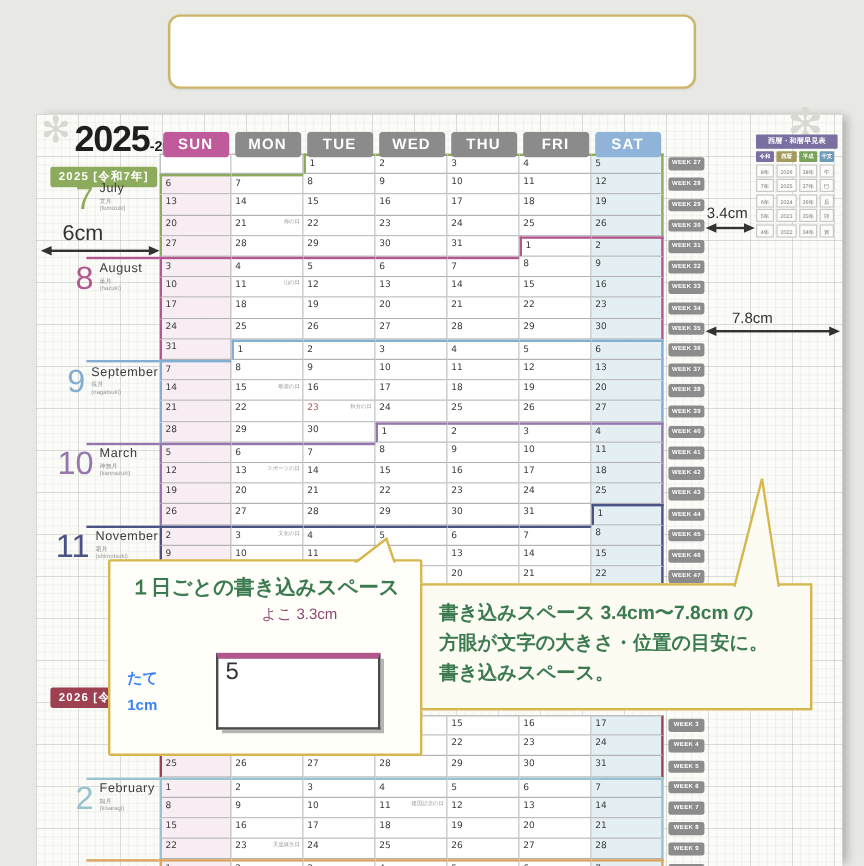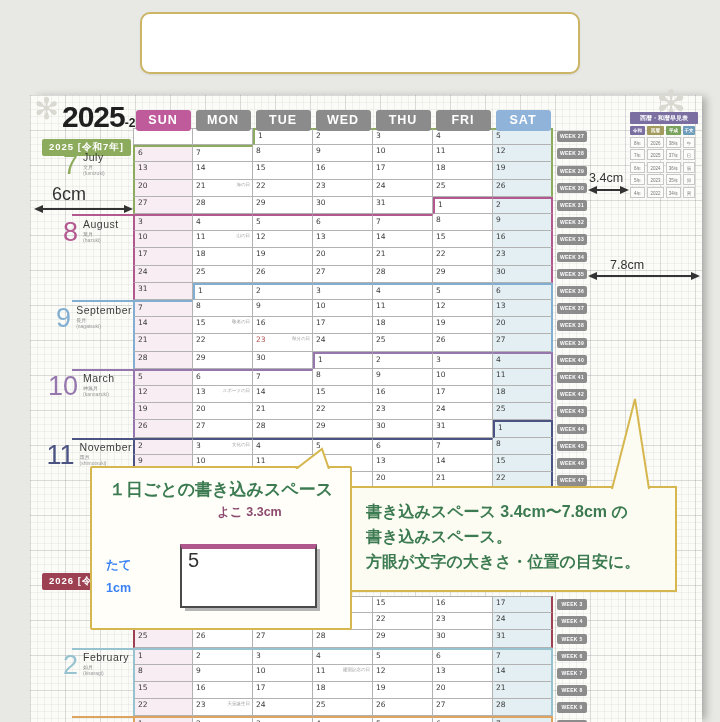--- a/index.html
+++ b/index.html
@@ -72,21 +72,21 @@
   .dim .ahl{left:0;border-top:4px solid transparent;border-bottom:4px solid transparent;border-right:9px solid #333;}
   .dim .ahr{right:0;border-top:4px solid transparent;border-bottom:4px solid transparent;border-left:9px solid #333;}
   .dim-label{position:absolute;color:#333;z-index:5;white-space:nowrap;}
 
   
   .bubble{position:absolute;left:90px;top:466px;width:262px;height:164px;background:#fffef9;
     border:2px solid #d6b74f;border-radius:2px;z-index:6;box-sizing:border-box;text-align:center;}
   .bub-l1{margin-top:10px;font-size:17px;font-weight:bold;color:#3c7b51;}
   .bub-l2{margin-top:4px;font-size:17px;font-weight:bold;color:#3c7b51;}
   .bub-w{position:absolute;left:90px;top:36px;width:135px;
-    font-size:12.5px;font-weight:bold;color:#8c4a6e;}
+    font-size:12.5px;font-weight:normal;color:#8c4a6e;}
   .bub-h{position:absolute;left:14px;top:86px;font-size:12.5px;font-weight:bold;color:#3b82f6;
     text-align:left;line-height:1.8;}
   .bub-cell{position:absolute;left:88px;top:76px;width:137px;height:64px;background:#fff;
     border:2px solid #4a4a4a;border-top:5px solid #b0578d;box-sizing:border-box;
     box-shadow:4px 4px 0 -1px #b5b5b5;text-align:left;}
   .bub-cell span{font-size:20px;color:#333;margin-left:6px;}
   .pointer{position:absolute;z-index:7;}
 
   
   .note-box{position:absolute;left:350px;top:486px;width:327px;height:106px;background:#fdfcf2;
@@ -902,20 +902,20 @@
     <div class="bub-cell">
       <span>5</span>
     </div>
   </div>
   <svg class="pointer" style="left:294px;top:447px;" width="38" height="22">
     <path d="M2,22 L28,2 L35,22" fill="#fffef9" stroke="#d6b74f" stroke-width="2"></path>
   </svg>
 
   <div class="note-box">
     <div>書き込みスペース 3.4cm〜7.8cm の</div>
+    <div>方眼が文字の大きさ・位置の目安に。</div>
     <div>書き込みスペース。</div>
-    <div>方眼が文字の大きさ・位置の目安に。</div>
   </div>
   <svg class="pointer" style="left:604px;top:396px;" width="52" height="94">
     <path d="M8,93 L31,3 L45,93" fill="#fdfcf2" stroke="#d6b74f" stroke-width="2"></path>
   </svg>
 
 </div>
 
 </body></html>

